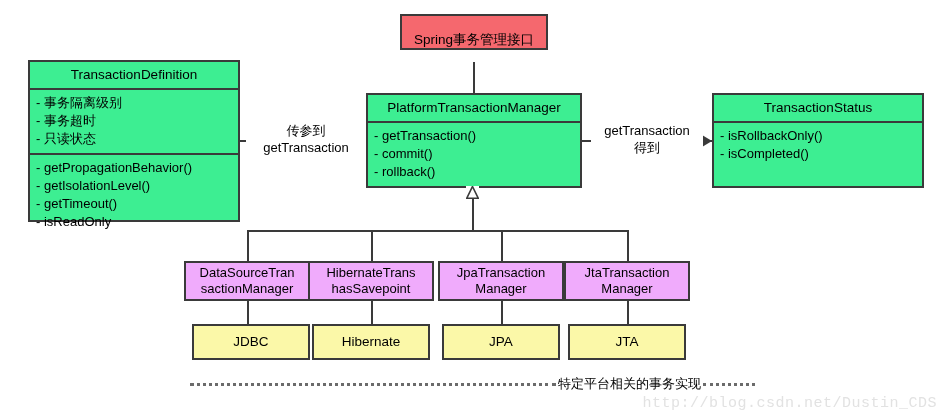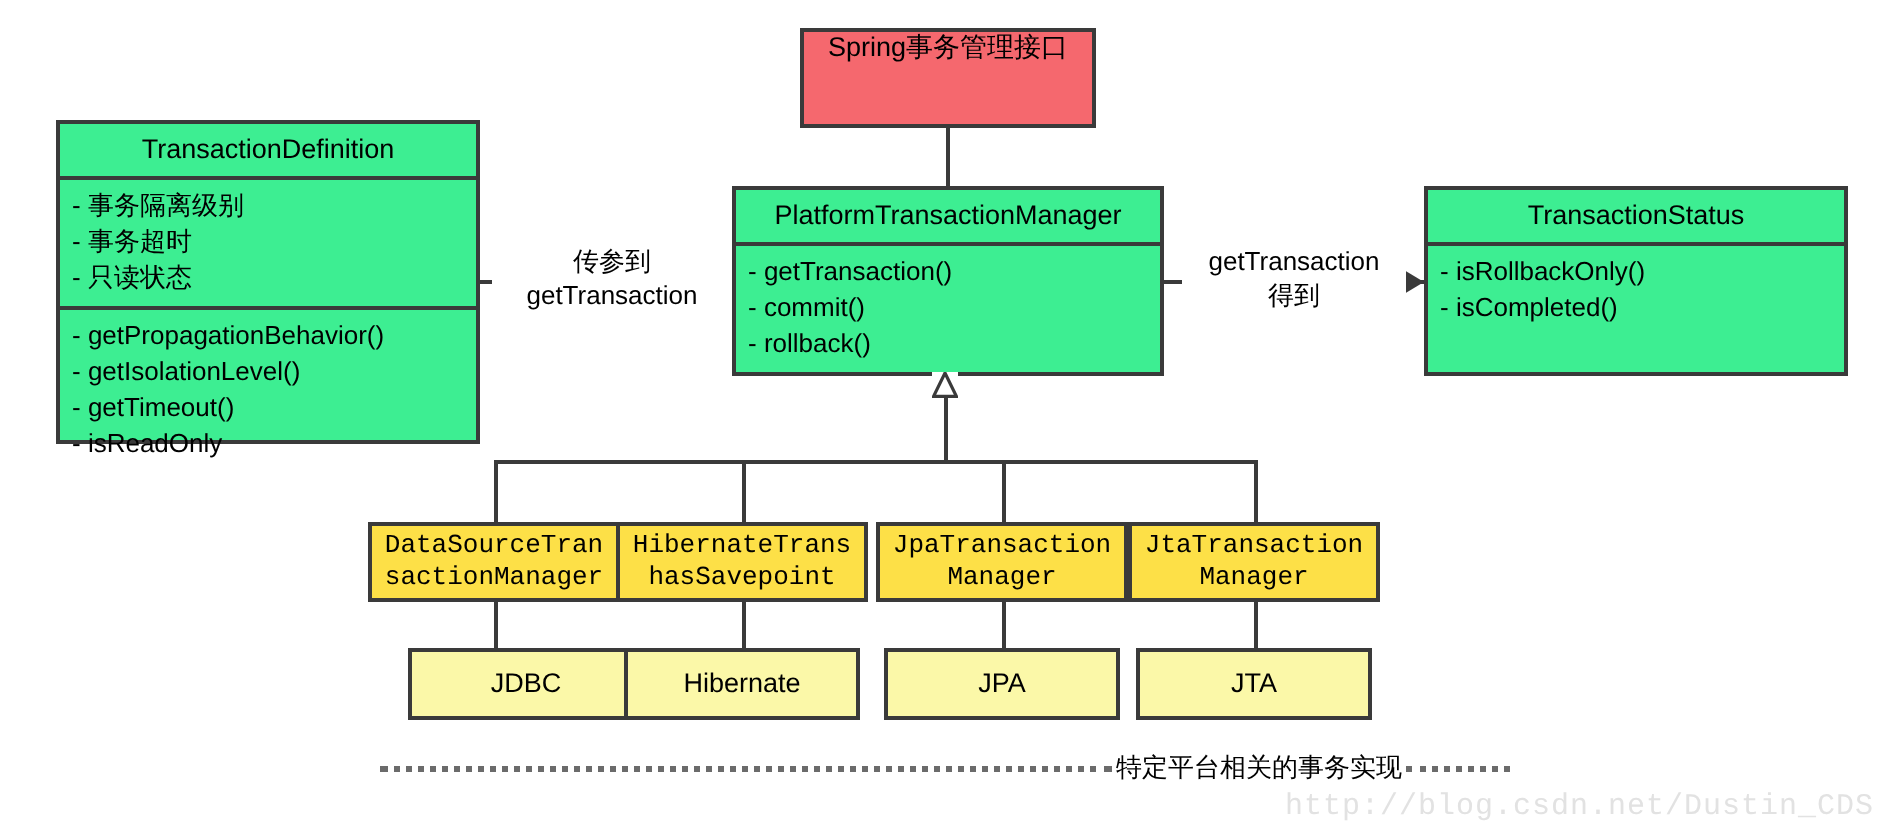--- a/index.html
+++ b/index.html
@@ -44,26 +44,26 @@
   }
   .box .section .row {
     font-size: 13px;
     line-height: 18px;
     color: #000;
     white-space: nowrap;
   }
   
   .green  { background: #3dee92; }
   .salmon { background: #f5686e; }
-  .cyan   { background: #fde047; font-family: Liberation Mono, monospace; }
+  .cyan   { background: #f0abfc; }
   .yellow { background: #fbf8a8; }
 
   #spring-interface-box {
-    left: 400px; top: 14px; width: 148px; height: 50px;
-    align-items: center; justify-content: flex-start;
+    left: 400px; top: 14px; width: 148px; height: 36px;
+    align-items: center; justify-content: flex-end;
   }
   #spring-interface-box .title {
     font-size: 13.5px; padding: 0;
   }
 
   #transaction-definition-box {
     left: 28px; top: 60px; width: 212px; height: 162px;
   }
   #platform-transaction-manager-box {
     left: 366px; top: 93px; width: 216px; height: 95px;
@@ -261,21 +261,21 @@
       <span>Manager</span>
     </div>
   </div>
   <div class="box cyan impl-box" style="left:564px;">
     <div class="title">
       <span>JtaTransaction</span><br>
       <span>Manager</span>
     </div>
   </div>
 
-  <div class="box yellow tech-box" style="left:204px;">
+  <div class="box yellow tech-box" style="left:192px;">
     <div class="title">JDBC</div>
   </div>
   <div class="box yellow tech-box" style="left:312px;">
     <div class="title">Hibernate</div>
   </div>
   <div class="box yellow tech-box" style="left:442px;">
     <div class="title">JPA</div>
   </div>
   <div class="box yellow tech-box" style="left:568px;">
     <div class="title">JTA</div>

